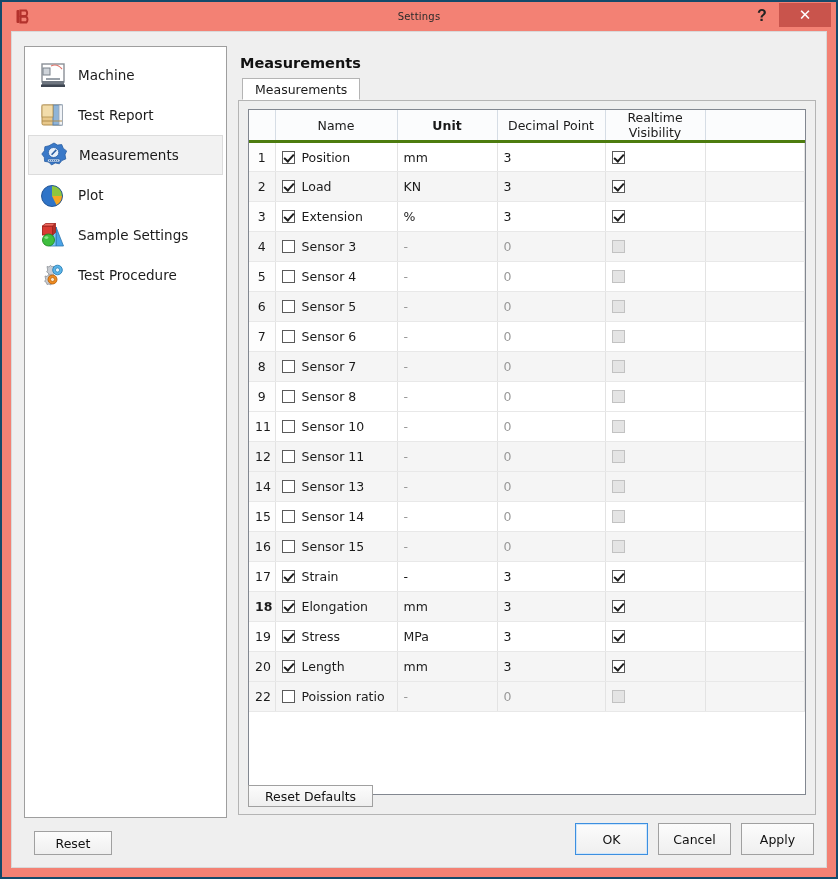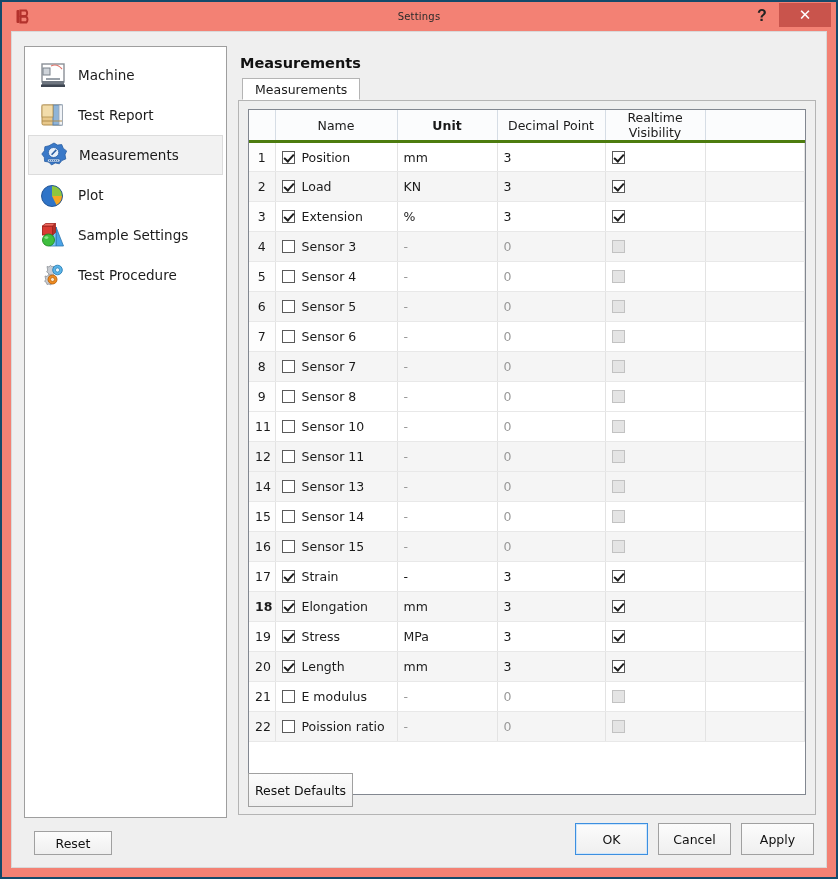--- a/index.html
+++ b/index.html
@@ -243,22 +243,22 @@
     cursor: pointer;
     font-family: "DejaVu Sans", sans-serif;
     display: inline-flex;
     align-items: center;
     justify-content: center;
   }
   #reset-defaults-btn {
     position: absolute;
     left: 9px;
     bottom: 7px;
-    height: 34px;
-    padding: 0 6px;
+    height: 22px;
+    padding: 0 16px;
   }
   #reset-btn {
     position: absolute;
     left: 22px;
     bottom: 12px;
     width: 78px;
     height: 24px;
   }
   #bottom-buttons {
     position: absolute;
@@ -715,37 +715,20 @@
                     </td>
                     <td>mm</td>
                     <td>3</td>
                     <td>
                       <div class="cbcenter">
                         <span class="cb checked"></span>
                       </div>
                     </td>
                     <td class="filler"></td>
                   </tr>
-                  <tr>
-                    <td class="rownum">21</td>
-                    <td class="namecell">
-                      <div class="namewrap">
-                        <span class="cb"></span>
-                        <span>E modulus</span>
-                      </div>
-                    </td>
-                    <td class="dim">-</td>
-                    <td class="dim">0</td>
-                    <td>
-                      <div class="cbcenter">
-                        <span class="cb disabled"></span>
-                      </div>
-                    </td>
-                    <td class="filler"></td>
-                  </tr>
                   <tr class="alt">
                     <td class="rownum">22</td>
                     <td class="namecell">
                       <div class="namewrap">
                         <span class="cb"></span>
                         <span>Poission ratio</span>
                       </div>
                     </td>
                     <td class="dim">-</td>
                     <td class="dim">0</td>

